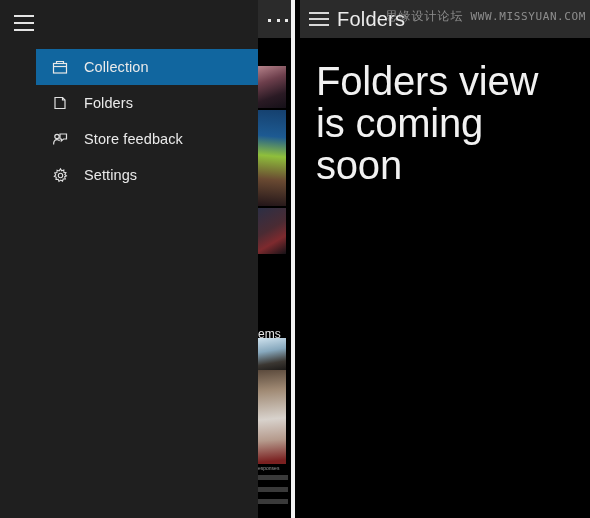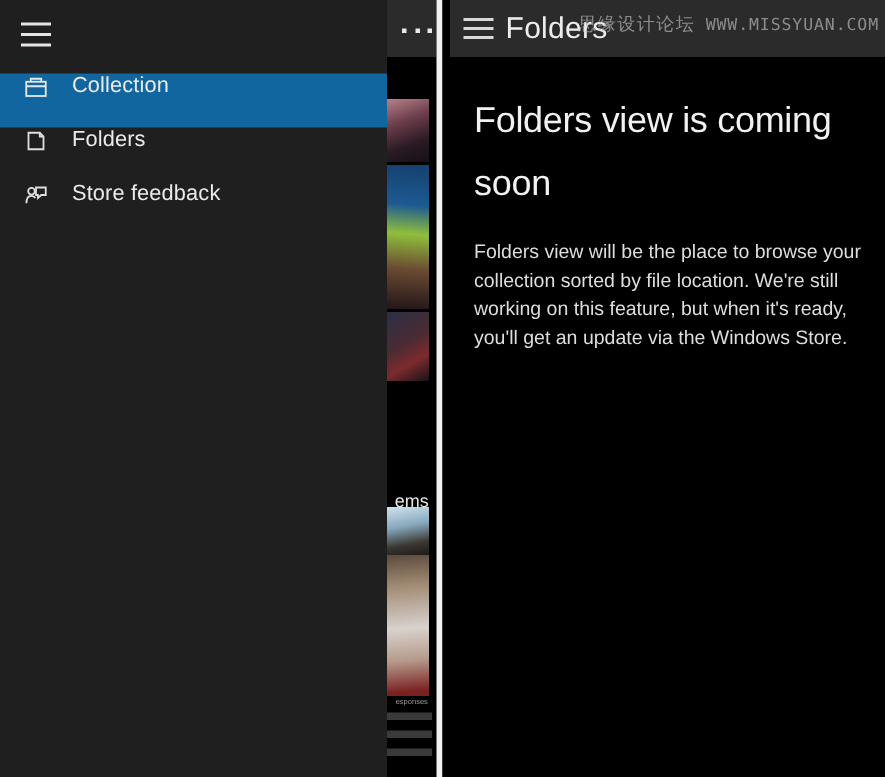--- a/index.html
+++ b/index.html
@@ -44,21 +44,20 @@
     width: 3px; height: 3px;
     background: #e8e8e8;
   }
   .bg-strip {
     position: absolute;
     left: 258px; top: 38px;
     width: 33px;
     bottom: 0;
     background: #000;
     overflow: hidden;
-    text-align: center;
   }
   .thumb {
     position: absolute;
     left: 0;
     width: 28px;
     overflow: hidden;
   }
   .th-a { top: 28px;  height: 42px; background: linear-gradient(160deg,#b6838b 0%,#6d3f4c 35%,#2a1a24 70%,#151018 100%); }
   .th-b { top: 72px;  height: 96px; background: linear-gradient(185deg,#15406e 0%,#1d5a92 28%,#8fbf3b 48%,#6a4a32 72%,#221519 100%); }
   .th-c { top: 170px; height: 46px; background: linear-gradient(150deg,#2c2f45 0%,#4a2b33 45%,#7e2a2e 70%,#161217 100%); }
@@ -120,22 +119,23 @@
     height: 2px;
     background: #e4e4e4;
   }
   .nav-list {
     margin-top: 3px;
   }
   .nav-item {
     position: relative;
     height: 36px;
     display: flex;
-    align-items: flex-start;
+    align-items: center;
     color: #e9e9e9;
+    margin-left: 36px;
   }
   .nav-item.selected {
     background: #11669f;
   }
   .nav-icon {
     width: 48px;
     flex: 0 0 48px;
     display: flex;
     align-items: center;
     justify-content: center;
@@ -218,21 +218,21 @@
     font-size: 11px;
     color: #c8c8c8;
     letter-spacing: .6px;
     font-family: "DejaVu Sans Mono", monospace;
     font-weight: normal;
   }
   .app-body {
     padding: 22px 16px 0 16px;
   }
   .headline {
-    font-size: 24px;
+    font-size: 40px;
     line-height: 42px;
     font-weight: 300;
     color: #f1f1f1;
     letter-spacing: -.2px;
     margin: 0 0 14px 0;
     max-width: 250px;
   }
   .body-text {
     font-size: 13px;
     line-height: 19px;
@@ -307,20 +307,29 @@
         <span class="nav-icon">
           <svg width="18" height="18" viewBox="0 0 18 18" fill="none" stroke="#e0e0e0" stroke-width="1.2">
             <circle cx="6" cy="6.5" r="2.2"></circle>
             <path d="M2.6 14.5 C2.6 11 4.2 9.6 6 9.6 C7.1 9.6 8 10.1 8.6 11"></path>
             <path d="M9 4 H15.5 V9 H12.5 L10.3 11 V9 H9 Z"></path>
           </svg>
         </span>
         <span class="nav-label">Store feedback</span>
       </div>
 
+      <div class="nav-item">
+        <span class="nav-icon">
+          <svg width="17" height="17" viewBox="0 0 20 20" fill="none" stroke="#e0e0e0" stroke-width="1.3">
+            <circle cx="10" cy="10" r="2.6"></circle>
+            <path d="M10 2.2 L11.4 4.4 L13.9 3.6 L13.9 6.2 L16.4 6.6 L15.1 8.8 L17 10.4 L14.9 11.6 L15.7 14 L13.1 14.1 L12.4 16.6 L10.2 15.4 L8.2 16.9 L7.3 14.5 L4.7 14.7 L5 12.1 L2.7 11 L4.4 9.2 L3.2 6.9 L5.8 6.4 L6 3.8 L8.4 4.6 Z"></path>
+          </svg>
+        </span>
+        <span class="nav-label">Settings</span>
+      </div>
 
     </div>
   </div>
 
   <div class="divider"></div>
   <div class="divider-edge"></div>
 
   <div class="app">
     <div class="app-titlebar">
       <div class="app-hamburger">
@@ -330,17 +339,16 @@
       </div>
       <div class="app-title">Folders</div>
       <div class="watermark">
         <span class="wm-cn">思缘设计论坛</span>
         <span class="wm-en">WWW.MISSYUAN.COM</span>
       </div>
     </div>
 
     <div class="app-body">
       <h1 class="headline">Folders view is coming soon</h1>
-      <p class="body-text">Folders view will be the place to browse your collection sorted by file location. We're still working on this feature, but when it's ready, you'll get an update via the Windows Store.</p>
     </div>
   </div>
 
 </div>
 
 </body></html>

